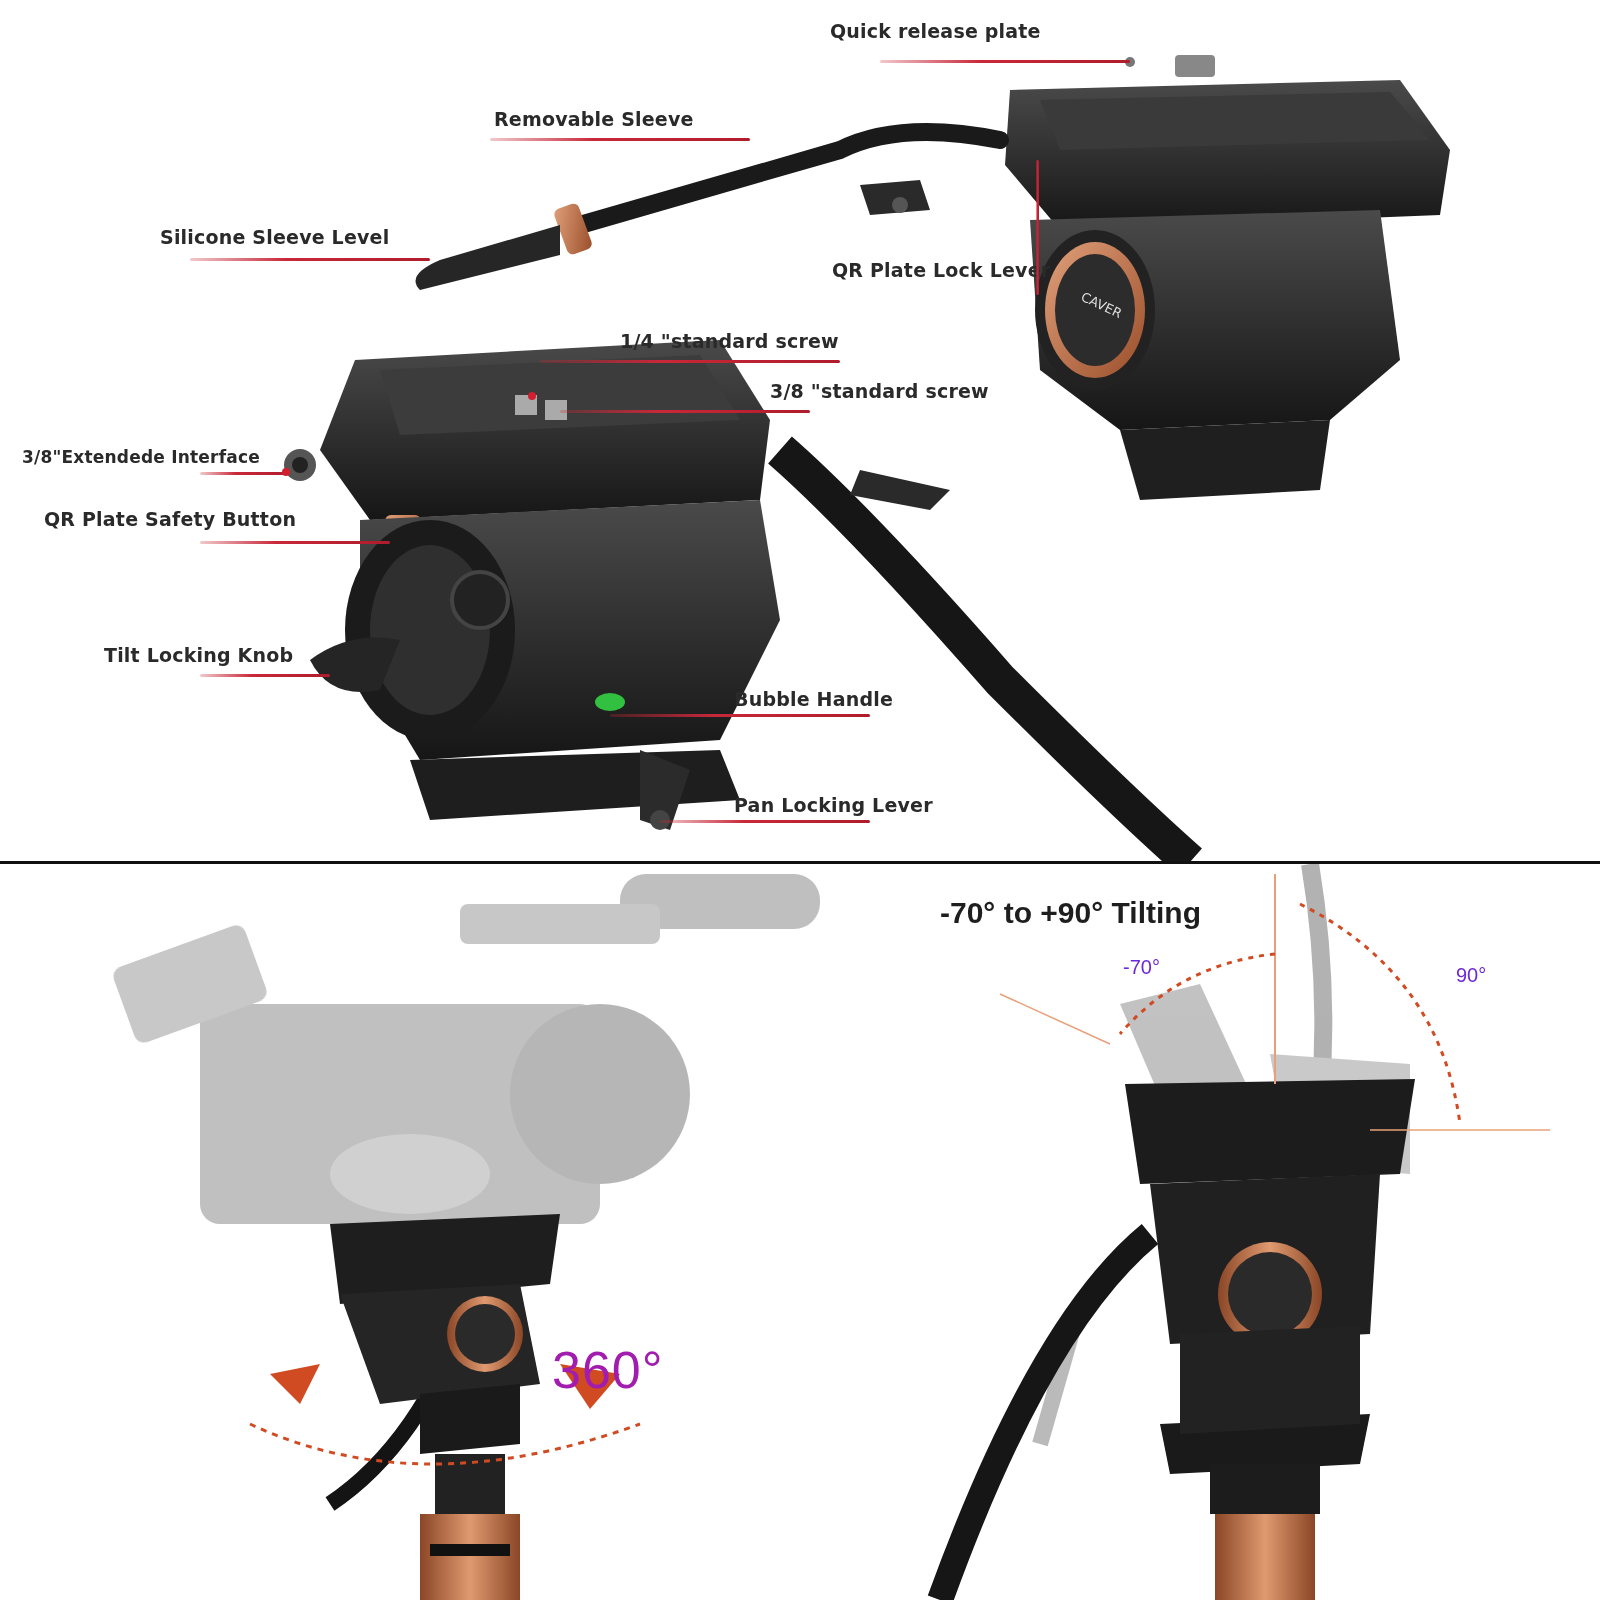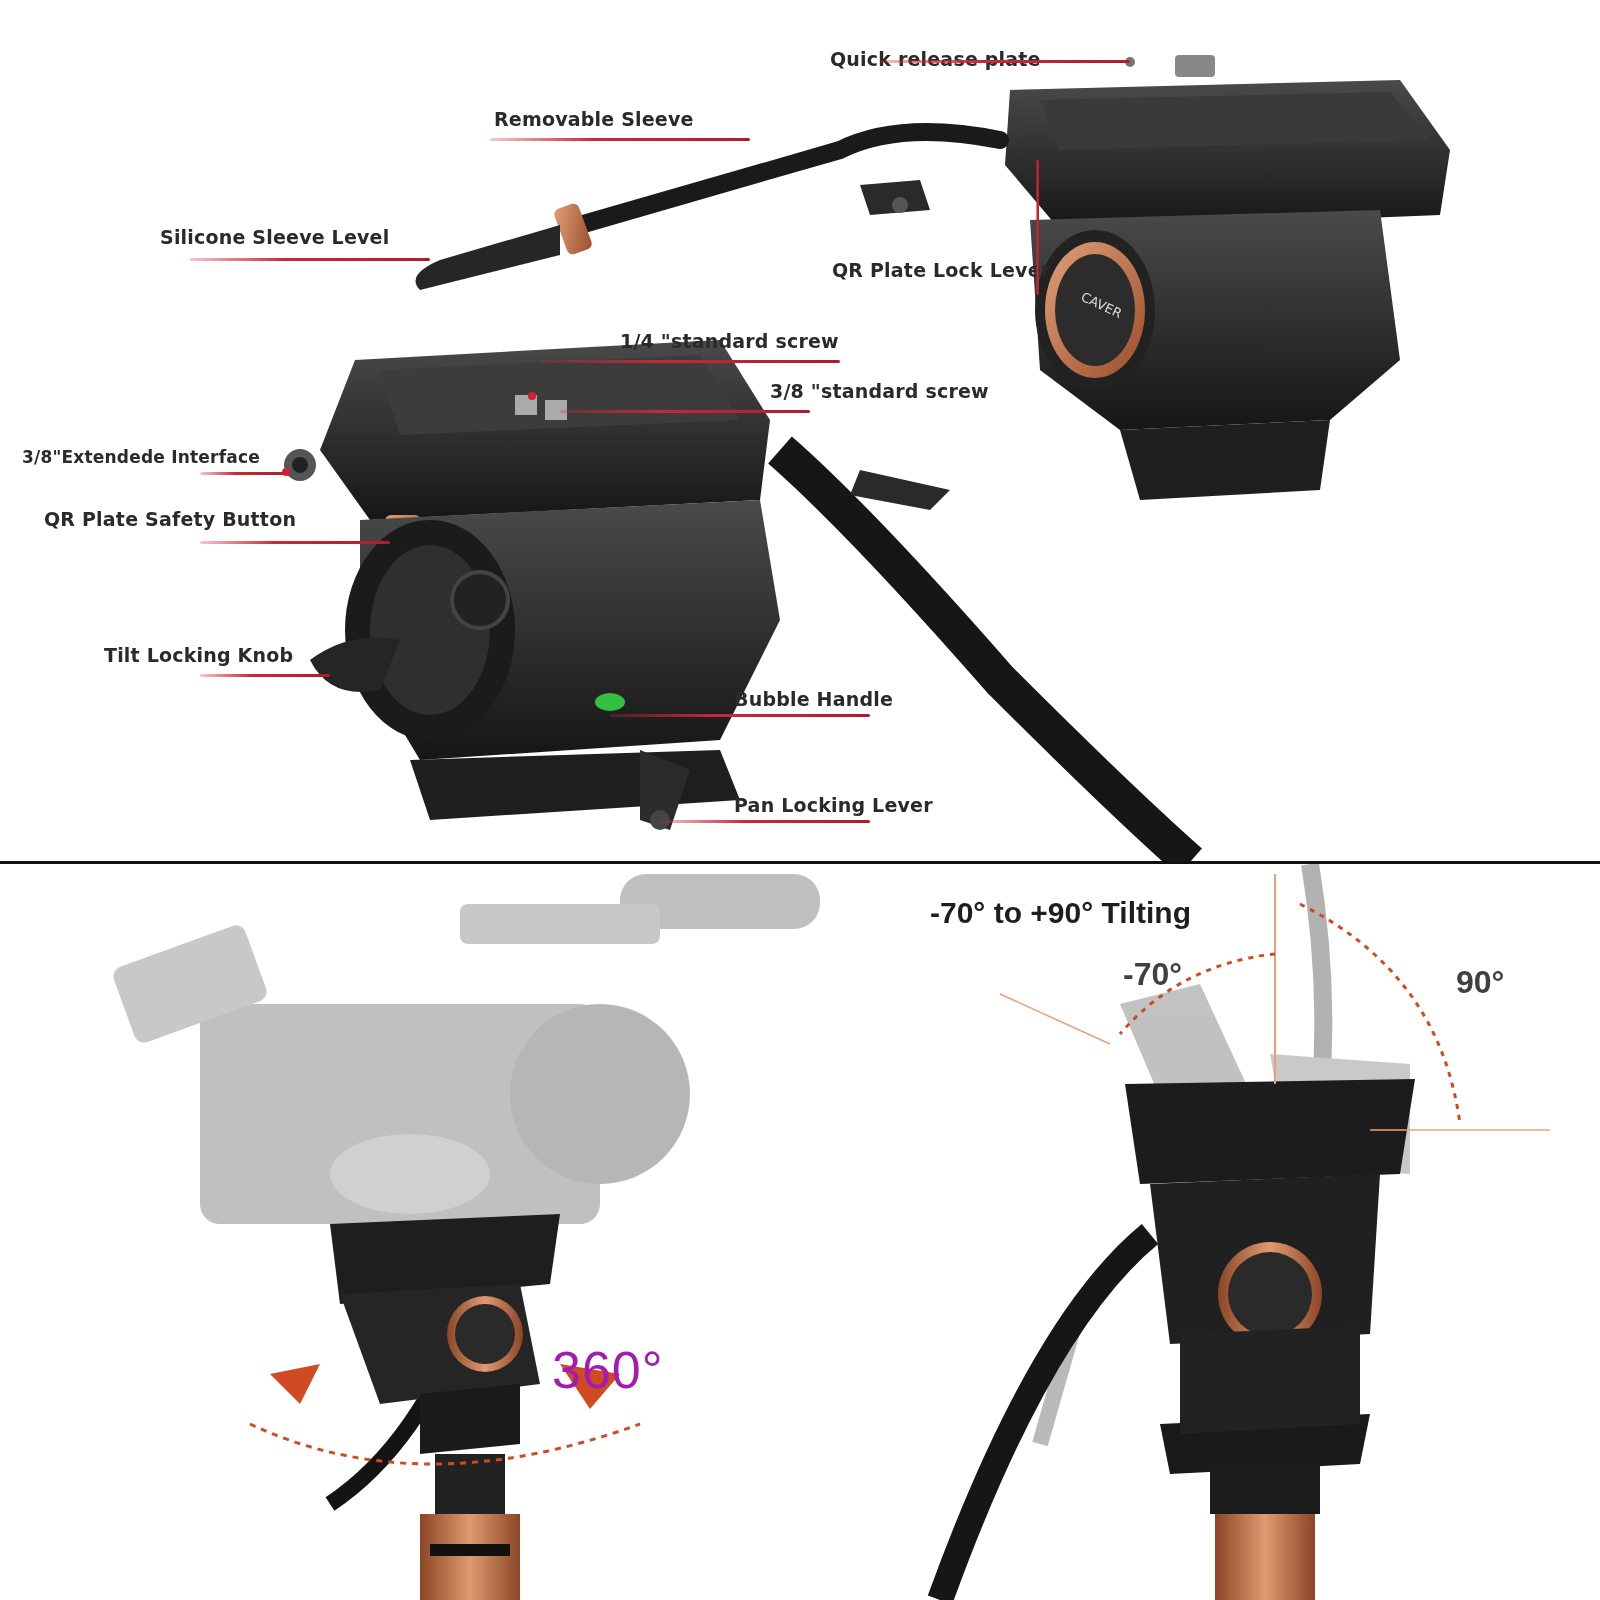--- a/index.html
+++ b/index.html
@@ -6,22 +6,22 @@
   body { width:1600px; height:1600px; position:relative; overflow:hidden; font-family:"DejaVu Sans", sans-serif; }
   .panel { position:absolute; left:0; width:1600px; }
   #top { top:0; height:862px; }
   #bottom { top:864px; height:736px; }
   .divider { position:absolute; left:0; top:861px; width:1600px; height:3px; background:#111; }
   .art { position:absolute; left:0; top:0; }
   .label { position:absolute; font-family:"DejaVu Sans", sans-serif; font-weight:bold; font-size:19px; color:#2a2a2a; white-space:nowrap; letter-spacing:0.2px; }
   .uline { position:absolute; height:3px; background:linear-gradient(90deg, rgba(200,40,50,0.25), #c8283a 40%, #b01c2c); border-radius:2px; }
   .dot { position:absolute; width:8px; height:8px; border-radius:50%; background:#d0202f; }
   .big360 { position:absolute; font-family:"Liberation Sans", sans-serif; font-size:52px; color:#a21caf; font-weight:normal; letter-spacing:1px; }
-  .tilt-title { position:absolute; font-family:"Liberation Sans", sans-serif; font-size:30px; color:#1e1e1e; font-weight:bold; }
-  .deg { position:absolute; font-family:"Liberation Sans", sans-serif; font-size:32px; color:#404040;font-weight:bold; }
+  .tilt-title { position:absolute; font-family:"Liberation Sans", sans-serif; font-size:30px; color:#1e1e1e; font-weight:bold;margin-left:10px; }
+  .deg { position:absolute; font-family:"Liberation Sans", sans-serif; font-size:20px; color:#6d28d9; }
 </style>
 </head>
 <body>
 
 <div class="panel" id="top">
   <svg class="art" width="1600" height="862">
     <defs>
       <linearGradient id="metal" x1="0" y1="0" x2="0" y2="1">
         <stop offset="0" stop-color="#4a4a4a"></stop>
           <stop offset="1" stop-color="#161616"></stop>
@@ -63,21 +63,21 @@
     <path d="M310 660 Q350 630 400 640 L380 690 Q330 700 310 660 Z" fill="#252525"></path>
     <ellipse cx="610" cy="702" rx="15" ry="9" fill="#32c040"></ellipse>
     <path d="M410 760 L720 750 L740 800 L430 820 Z" fill="#1e1e1e"></path>
     <path d="M640 750 L690 770 L670 830 L640 820 Z" fill="#2b2b2b"></path>
     <circle cx="660" cy="820" r="10" fill="#444"></circle>
 
     <path d="M780 450 Q860 520 1000 680 Q1120 800 1190 862" stroke="#161616" stroke-width="36" fill="none"></path>
     <path d="M860 470 L950 490 L930 510 L850 495 Z" fill="#2a2a2a"></path>
   </svg>
 
-  <span class="label" style="left:830px;top:48px">Quick release plate</span>
+  <span class="label" style="left:830px;top:20px">Quick release plate</span>
   <div class="uline" style="left:880px;top:60px;width:250px"></div>
 
   <span class="label" style="left:494px;top:108px">Removable Sleeve</span>
   <div class="uline" style="left:490px;top:138px;width:260px"></div>
 
   <span class="label" style="left:160px;top:226px">Silicone Sleeve Level</span>
   <div class="uline" style="left:190px;top:258px;width:240px"></div>
 
   <span class="label" style="left:832px;top:259px">QR Plate Lock Lever</span>
   <div class="uline" style="left:1036px;top:160px;width:3px;height:135px"></div>

